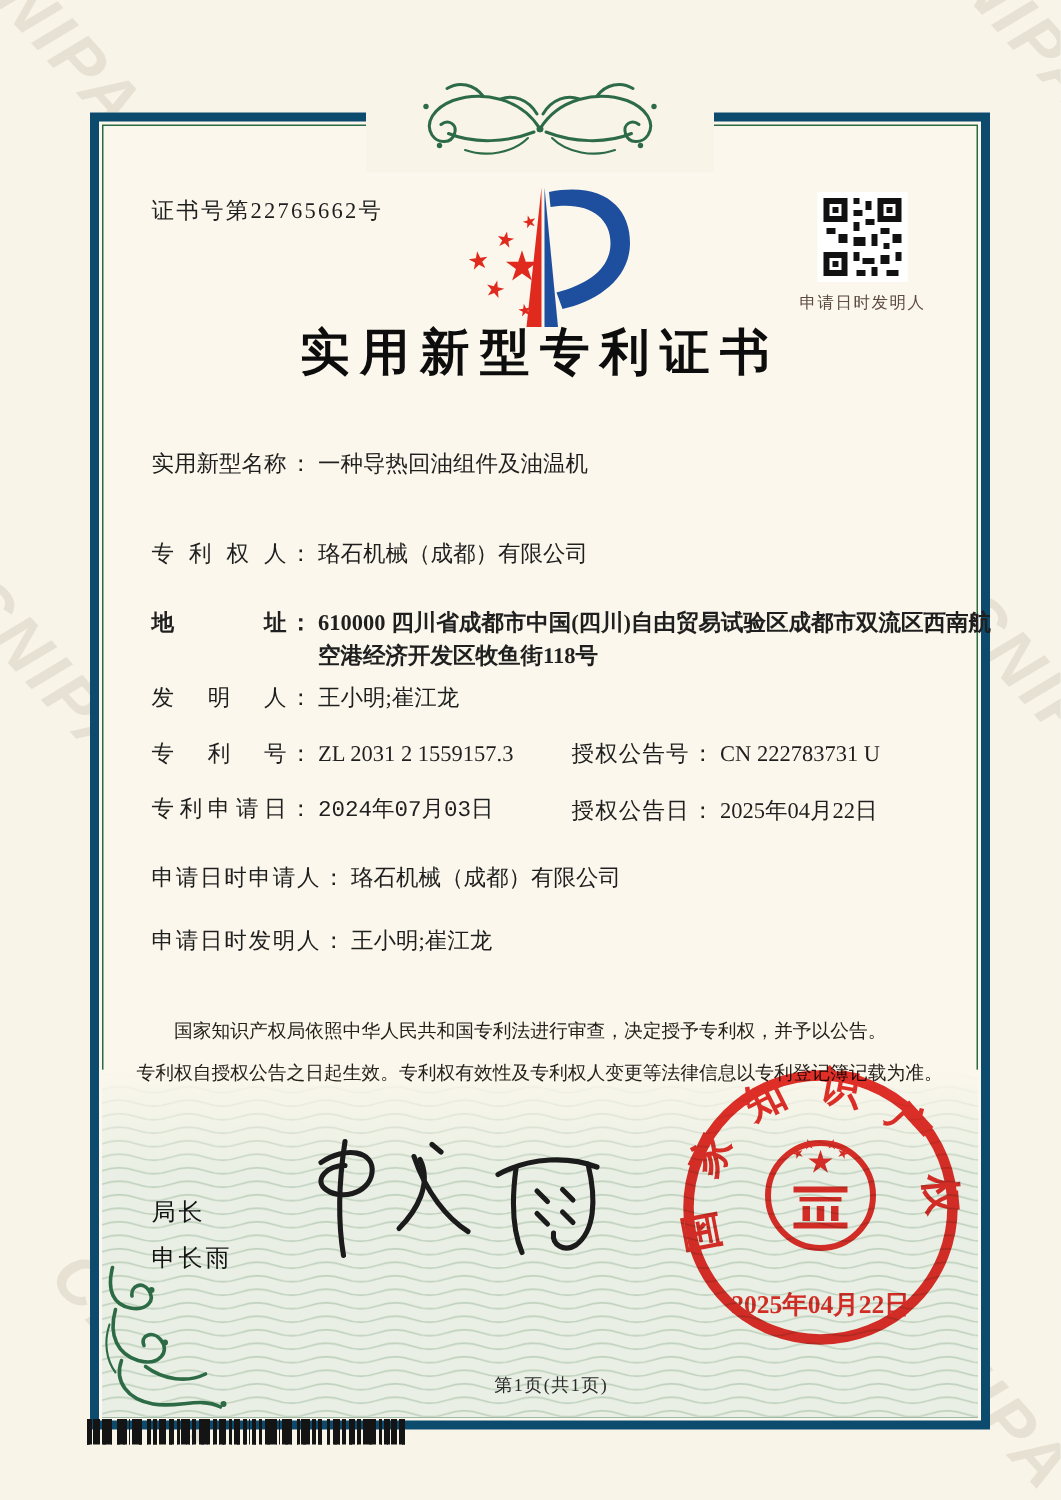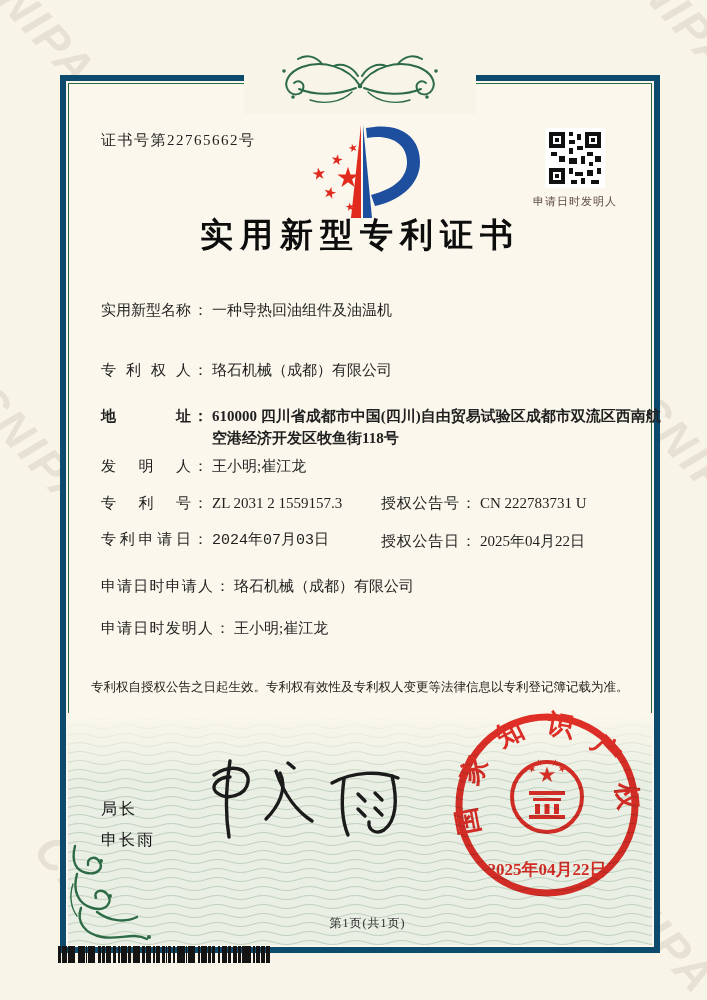--- a/index.html
+++ b/index.html
@@ -215,20 +215,21 @@
     <span class="lbl wr">授权公告日</span><span class="colon">：</span><span class="val">2025年04月22日</span>
   </div>
   <div class="row" style="top:494px;">
     <span class="lbl w7">申请日时申请人</span><span class="colon">：</span><span class="val">珞石机械（成都）有限公司</span>
   </div>
   <div class="row" style="top:536px;">
     <span class="lbl w7">申请日时发明人</span><span class="colon">：</span><span class="val">王小明;崔江龙</span>
   </div>
 
   <div class="legal" style="top:592px;">
+    <div class="l1">国家知识产权局依照中华人民共和国专利法进行审查，决定授予专利权，并予以公告。</div>
     <div class="l2">专利权自授权公告之日起生效。专利权有效性及专利权人变更等法律信息以专利登记簿记载为准。</div>
   </div>
 
   <div class="officer">
     <div>局长</div>
     <div>申长雨</div>
   </div>
 
   <div class="signature">
     <svg width="215" height="95" viewBox="0 0 215 95">

